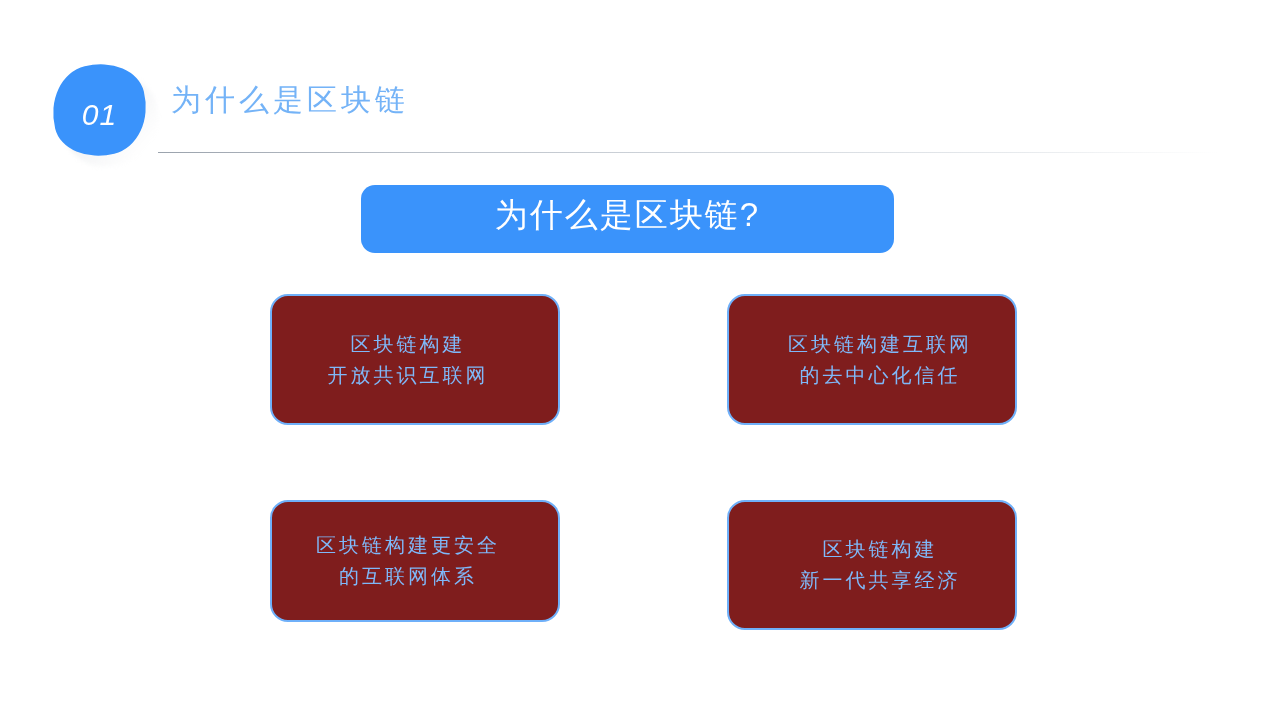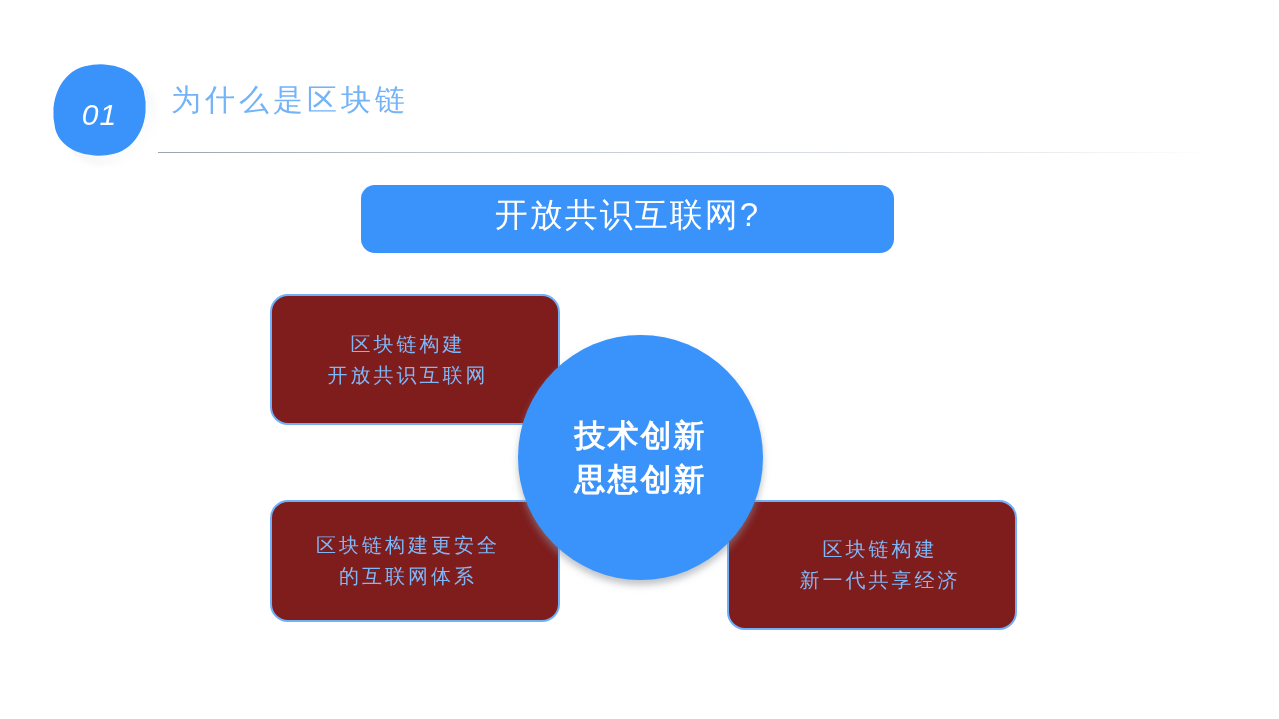--- a/index.html
+++ b/index.html
@@ -178,37 +178,37 @@
     <div class="header-badge">
       <span class="header-badge-num">01</span>
     </div>
   </div>
 
   <div class="header-title">为什么是区块链</div>
 
   <div class="header-rule"></div>
 
   <div class="title-pill">
-    <span class="title-pill-text">开放共识互联网?</span>
+    <span class="title-pill-text">为什么是区块链?</span>
   </div>
 
   <div class="card card-tl">
     <span class="card-text">区块链构建
 开放共识互联网</span>
   </div>
 
+  <div class="card card-tr">
+    <span class="card-text">区块链构建互联网
+的去中心化信任</span>
+  </div>
 
   <div class="card card-bl">
     <span class="card-text">区块链构建更安全
 的互联网体系</span>
   </div>
 
   <div class="card card-br">
     <span class="card-text">区块链构建
 新一代共享经济</span>
   </div>
 
-  <div class="center-circle">
-    <span class="center-circle-text">技术创新
-思想创新</span>
-  </div>
 
 </div>
 
 </body></html>

